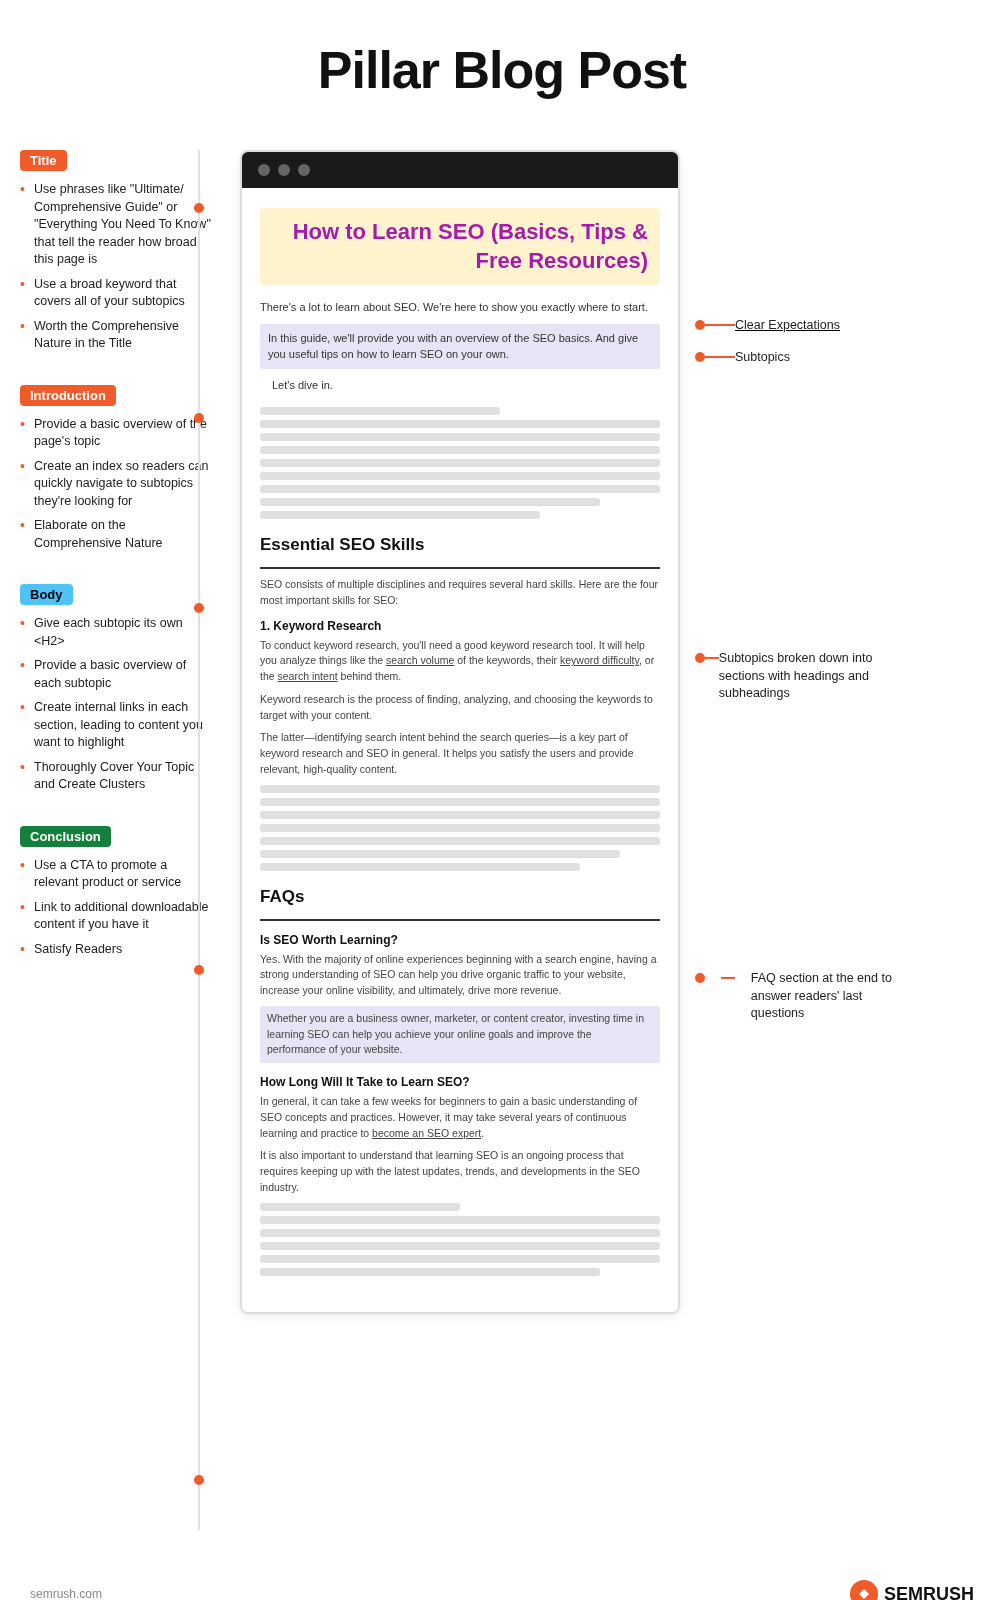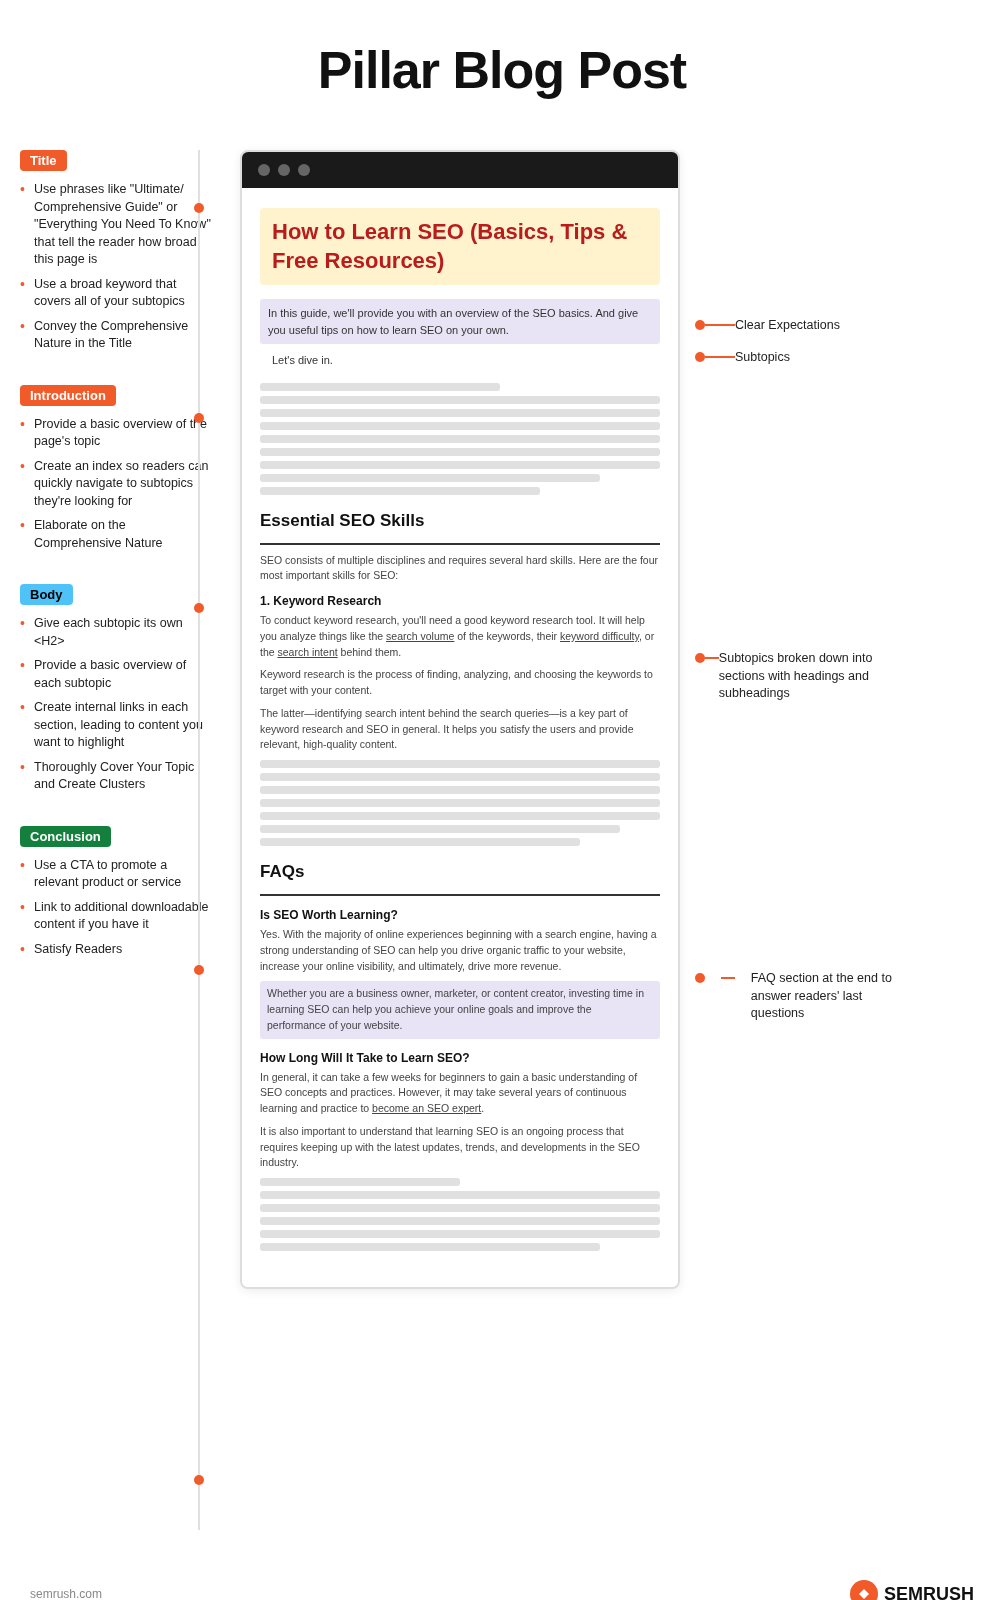--- a/index.html
+++ b/index.html
@@ -109,26 +109,27 @@
     }
 
     .browser-body {
       padding: 20px 18px;
       background: #fff;
     }
 
     .article-title {
       font-size: 22px;
       font-weight: 900;
-      color: #b91c1c;
+      color: #a21caf;
       background: #fff3cd;
       padding: 10px 12px;
       border-radius: 4px;
       margin-bottom: 14px;
       line-height: 1.3;
+      text-align: right;
     }
 
     .article-intro-text {
       font-size: 11px;
       color: #333;
       line-height: 1.5;
       margin-bottom: 8px;
     }
 
     .article-intro-highlighted {
@@ -266,21 +267,21 @@
 
   <div class="main-layout" style="position:relative; min-height:1380px;">
 
     <div class="left-sidebar">
 
       <div class="sidebar-section" style="margin-bottom:32px;">
         <span class="section-label label-title">Title</span>
         <ul class="sidebar-bullet-list">
           <li>Use phrases like "Ultimate/ Comprehensive Guide" or "Everything You Need To Know" that tell the reader how broad this page is</li>
           <li>Use a broad keyword that covers all of your subtopics</li>
-          <li>Convey the Comprehensive Nature in the Title</li>
+          <li>Worth the Comprehensive Nature in the Title</li>
         </ul>
       </div>
 
       <div class="sidebar-section" style="margin-bottom:32px;">
         <span class="section-label label-intro">Introduction</span>
         <ul class="sidebar-bullet-list">
           <li>Provide a basic overview of the page's topic</li>
           <li>Create an index so readers can quickly navigate to subtopics they're looking for</li>
           <li>Elaborate on the Comprehensive Nature</li>
         </ul>
@@ -326,20 +327,21 @@
         <div class="browser-toolbar">
           <div class="browser-dot"></div>
           <div class="browser-dot"></div>
           <div class="browser-dot"></div>
         </div>
 
         <div class="browser-body">
 
           <div class="article-title">How to Learn SEO (Basics, Tips &amp; Free Resources)</div>
 
+          <p class="article-intro-text">There's a lot to learn about SEO. We're here to show you exactly where to start.</p>
           <p class="article-intro-highlighted">In this guide, we'll provide you with an overview of the SEO basics. And give you useful tips on how to learn SEO on your own.</p>
           <p class="article-intro-plain">Let's dive in.</p>
 
           <div class="placeholder-lines">
             <div class="placeholder-line pl-60"></div>
             <div class="placeholder-line pl-full"></div>
             <div class="placeholder-line pl-full"></div>
             <div class="placeholder-line pl-full"></div>
             <div class="placeholder-line pl-full"></div>
             <div class="placeholder-line pl-full"></div>
@@ -386,21 +388,21 @@
             <div class="placeholder-line pl-full"></div>
             <div class="placeholder-line pl-85"></div>
           </div>
 
         </div>
       </div>
     </div>
 
     <div class="right-sidebar" style="position:relative;">
 
-      <div style="position:absolute; top:168px; left:0; display:flex; align-items:center; gap:0;">
+      <div style="position:absolute; top:168px; left:0; display:flex; align-items:center; gap:0;text-decoration:underline;">
         <div style="width:10px; height:10px; border-radius:50%; background:#f15a29; flex-shrink:0;"></div>
         <div style="width:30px; height:2px; background:#f15a29;"></div>
         <span style="font-size:12.5px; color:#222;">Clear Expectations</span>
       </div>
 
       <div style="position:absolute; top:200px; left:0; display:flex; align-items:center; gap:0;">
         <div style="width:10px; height:10px; border-radius:50%; background:#f15a29; flex-shrink:0;"></div>
         <div style="width:30px; height:2px; background:#f15a29;"></div>
         <span style="font-size:12.5px; color:#222;">Subtopics</span>
       </div>

